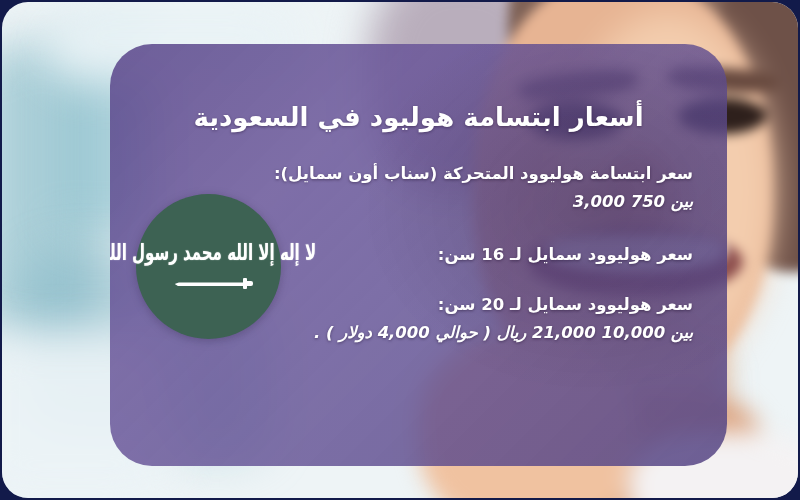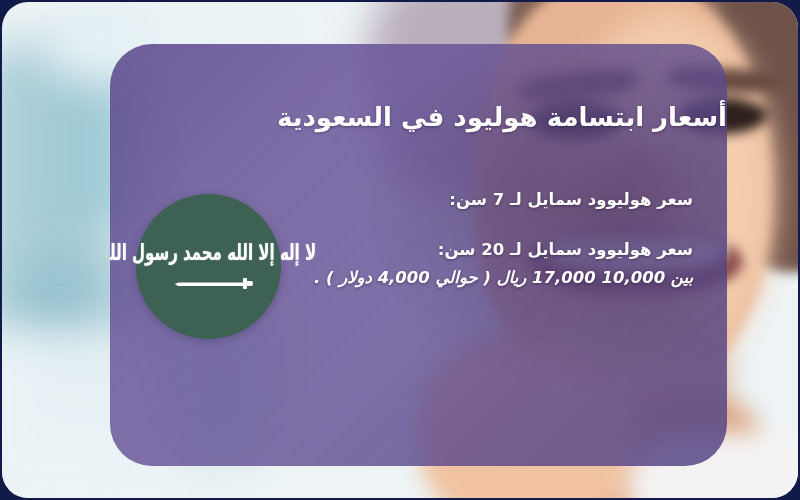--- a/index.html
+++ b/index.html
@@ -91,20 +91,21 @@
     background:radial-gradient(ellipse 340px 280px at 78% 38%, rgba(58,36,60,0.30) 0%, rgba(58,36,60,0) 68%);
     pointer-events:none;
   }
 
   .card-inner { position:relative; z-index:2; width:100%; height:100%; }
 
   
   .title {
     position:absolute;
     top:58px; left:0; right:0;
+    text-align:center;
     color:#ffffff;
     font-size:26px;
     font-weight:bold;
     letter-spacing:0.2px;
     text-shadow:0 1px 3px rgba(30,14,46,0.45);
     direction:rtl;
   }
 
   
   .flag-badge {
@@ -226,29 +227,31 @@
         <div class="flag-sword">
           <span class="blade"></span>
           <span class="guard"></span>
           <span class="hilt"></span>
         </div>
       </div>
 
       <div class="prices">
 
         <div class="price-block">
+          <div class="p-head">سعر ابتسامة هوليوود المتحركة (سناب أون سمايل):</div>
+          <div class="p-range">بين  750   3,000</div>
         </div>
 
         <div class="price-block">
-          <div class="p-head">سعر هوليوود سمايل لـ 7 سن:</div>
+          <div class="p-head">سعر هوليوود سمايل لـ 16 سن:</div>
         </div>
 
         <div class="price-block">
           <div class="p-head">سعر هوليوود سمايل لـ 20 سن:</div>
-          <div class="p-range">بين  10,000    17,000 ريال  ( حوالي 4,000 دولار ) .</div>
+          <div class="p-range">بين  10,000    21,000 ريال  ( حوالي 4,000 دولار ) .</div>
         </div>
 
       </div>
 
     </div>
   </div>
 
 </div>
 
 </body></html>

